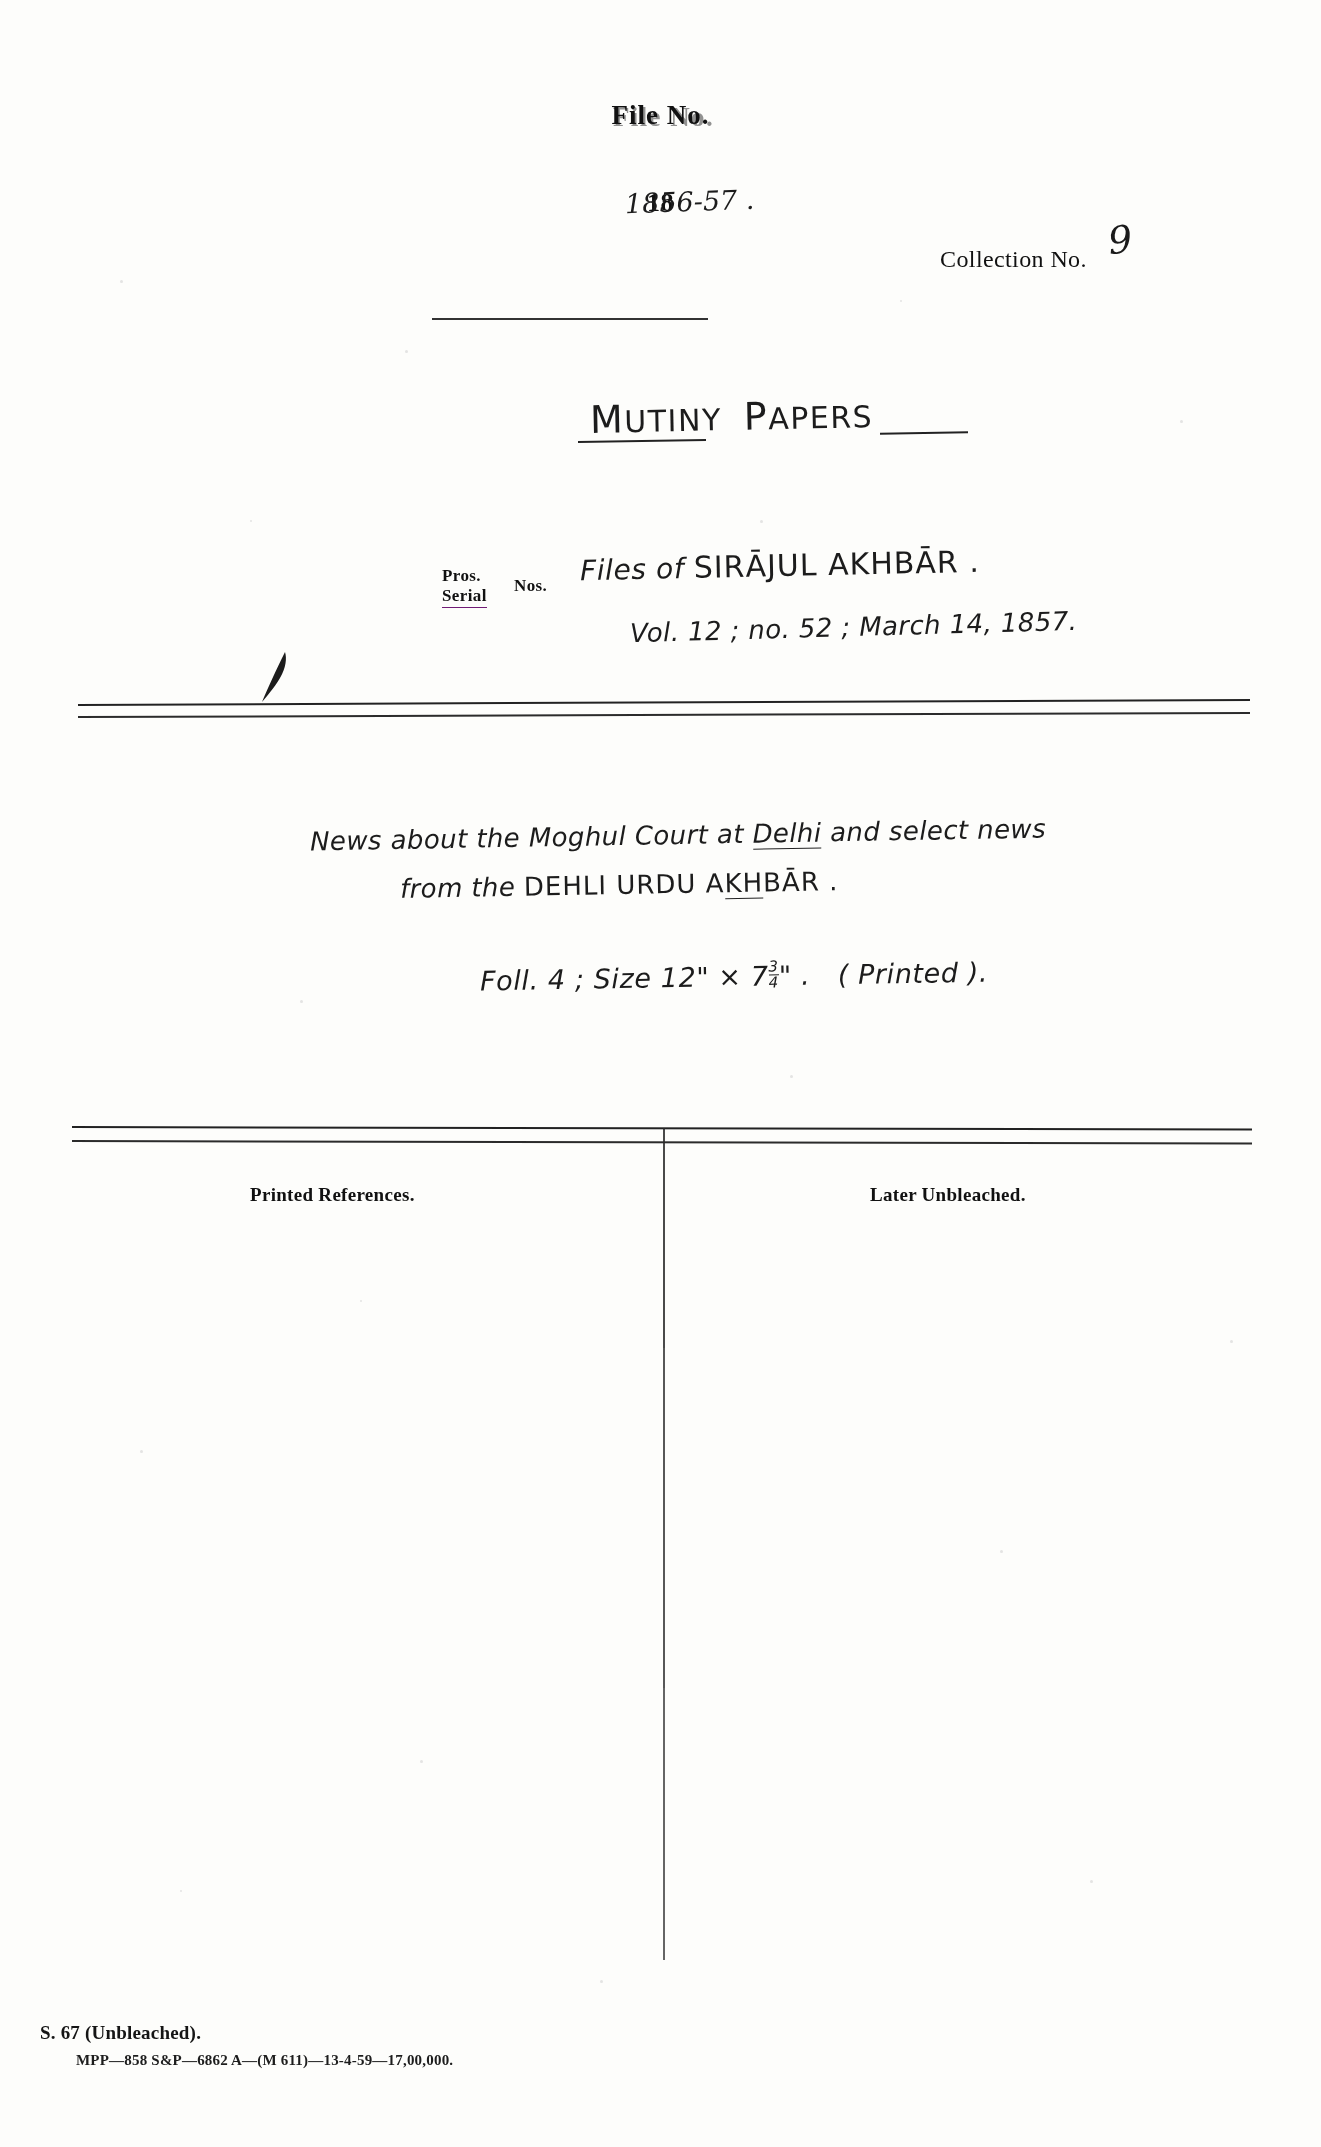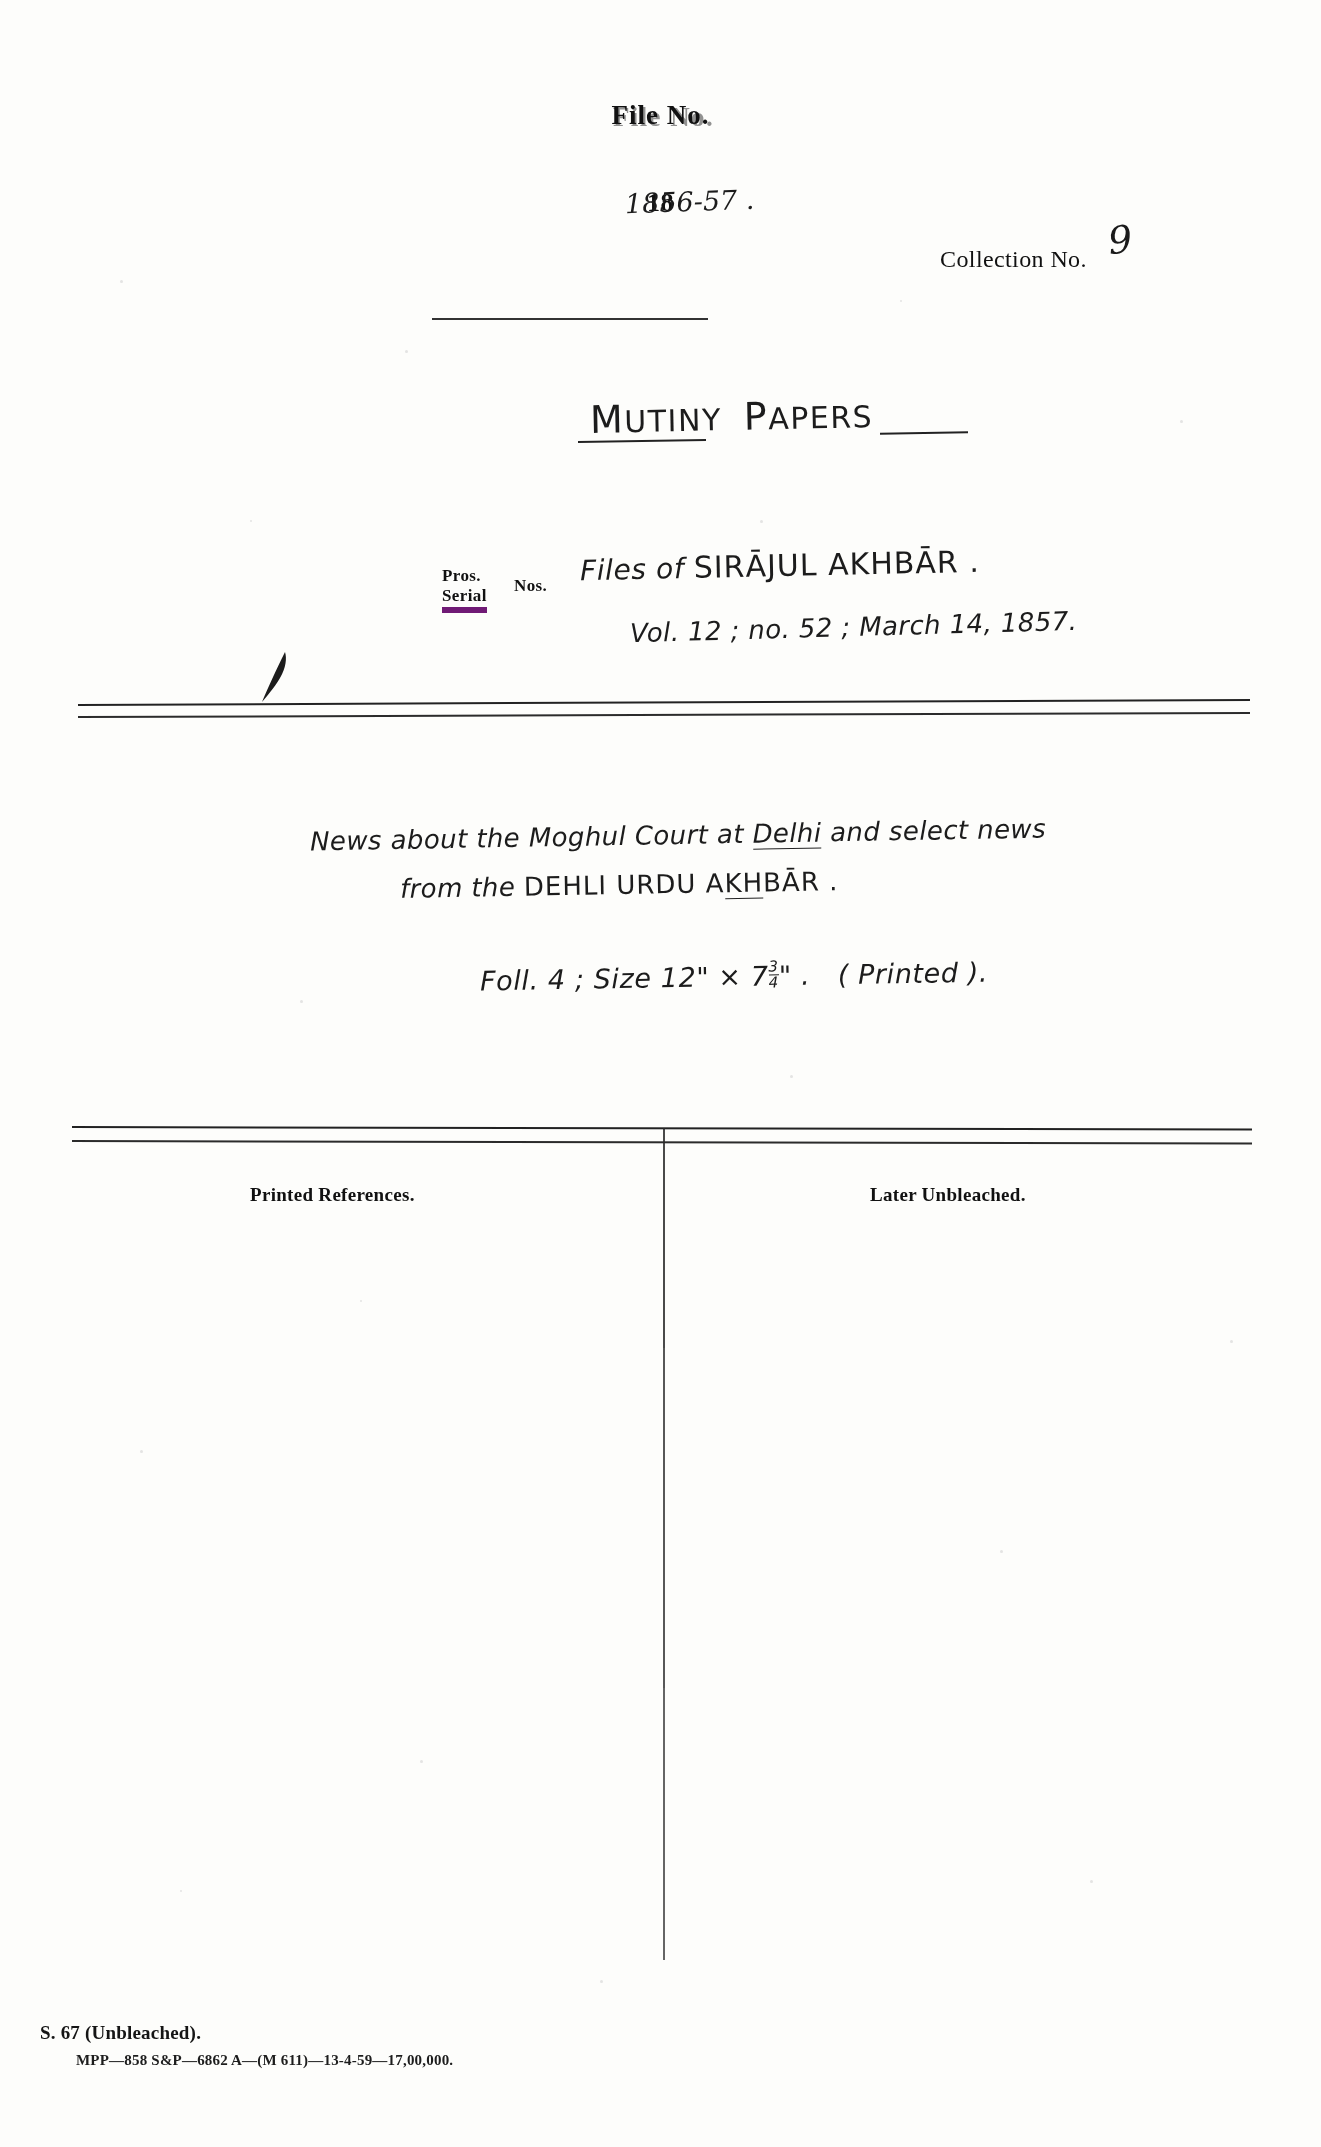--- a/index.html
+++ b/index.html
@@ -93,21 +93,21 @@
     line-height: 20px;
     margin-left: 22px;
   }
   #pros-label .nos {
     position: absolute;
     left: 72px;
     top: 10px;
     font-size: 17px;
     font-weight: 700;
   }
-  #pros-label .u { border-bottom: 6px solid #701a75; padding-bottom: 1px; display:inline-block; }
+  #pros-label .u { border-bottom: 1px solid #701a75; padding-bottom: 1px; display:inline-block; }
 
   #prev-ref-label {
     left: 250px;
     top: 1184px;
     font-size: 19px;
     font-weight: 700;
     letter-spacing: .3px;
   }
   #later-ref-label {
     left: 870px;

